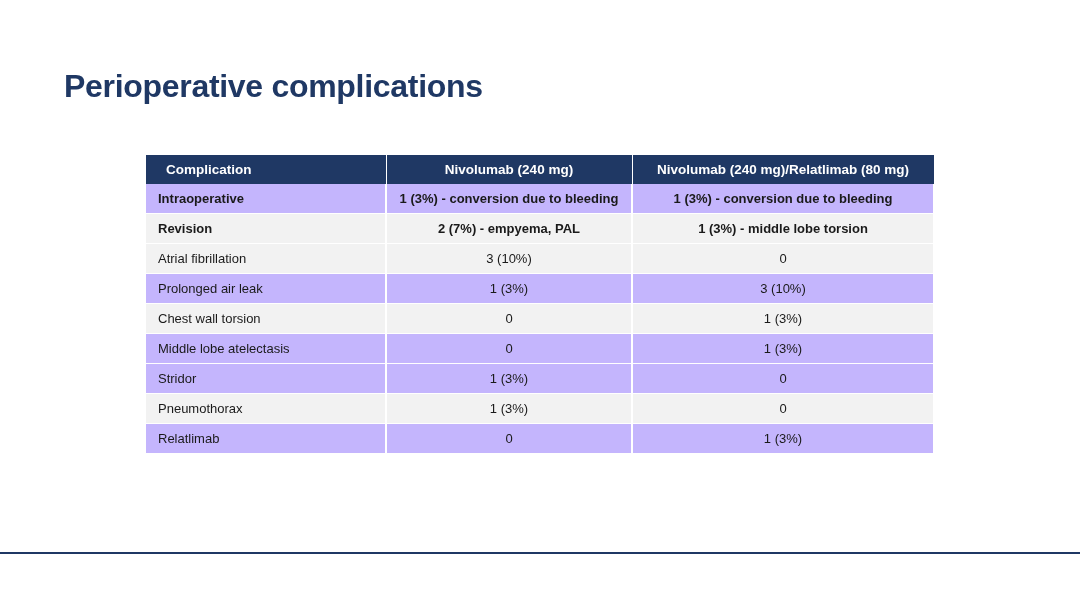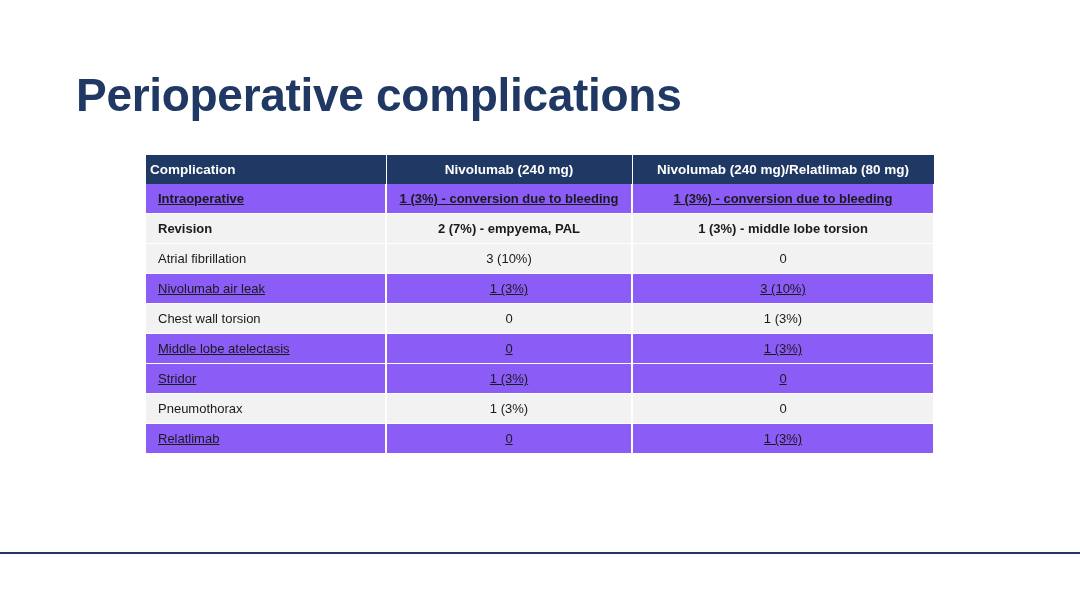--- a/index.html
+++ b/index.html
@@ -15,23 +15,23 @@
     position: relative;
   }
   .slide {
     position: relative;
     width: 1080px;
     height: 608px;
     box-sizing: border-box;
   }
   .slide-title {
     position: absolute;
-    left: 76px;
+    left: 64px;
     top: 68px;
-    font-size: 46px;
+    font-size: 32px;
     font-weight: bold;
     color: #1f3864;
     letter-spacing: -0.3px;
   }
   .table-wrap {
     position: absolute;
     left: 146px;
     top: 155px;
     width: 788px;
   }
@@ -44,40 +44,39 @@
     background: #1f3864;
     color: #ffffff;
     font-size: 13.5px;
     font-weight: bold;
     padding: 7px 10px;
     text-align: center;
     border-right: 1px solid #ffffff;
   }
   table.data-table thead th.col-label {
     text-align: left;
-    padding-left: 4px;
+    padding-left: 20px;
   }
   table.data-table tbody td {
     font-size: 13px;
     color: #1a1a1a;
     padding: 7px 10px;
     text-align: center;
     border-right: 2px solid #ffffff;
     border-bottom: 1px solid #ffffff;
   }
   table.data-table tbody td.col-label {
     text-align: left;
     padding-left: 12px;
   }
   table.data-table tbody tr.alt td {
     background: #f2f2f2;
   }
   table.data-table tbody tr.plain td {
-    background: #8b5cf6;
-    text-decoration: underline;
+    background: #c4b5fd;
   }
   table.data-table tbody td.bold {
     font-weight: bold;
   }
   
   col.c0 { width: 240px; }
   col.c1 { width: 246px; }
   col.c2 { width: 302px; }
 
   
@@ -129,21 +128,21 @@
           <td class="col-label bold">Revision</td>
           <td class="bold">2 (7%) - empyema, PAL</td>
           <td class="bold">1 (3%) - middle lobe torsion</td>
         </tr>
         <tr class="alt">
           <td class="col-label">Atrial  fibrillation</td>
           <td>3 (10%)</td>
           <td>0</td>
         </tr>
         <tr class="plain">
-          <td class="col-label">Nivolumab air leak</td>
+          <td class="col-label">Prolonged air leak</td>
           <td>1 (3%)</td>
           <td>3 (10%)</td>
         </tr>
         <tr class="alt">
           <td class="col-label">Chest wall torsion</td>
           <td>0</td>
           <td>1 (3%)</td>
         </tr>
         <tr class="plain">
           <td class="col-label">Middle lobe atelectasis</td>

